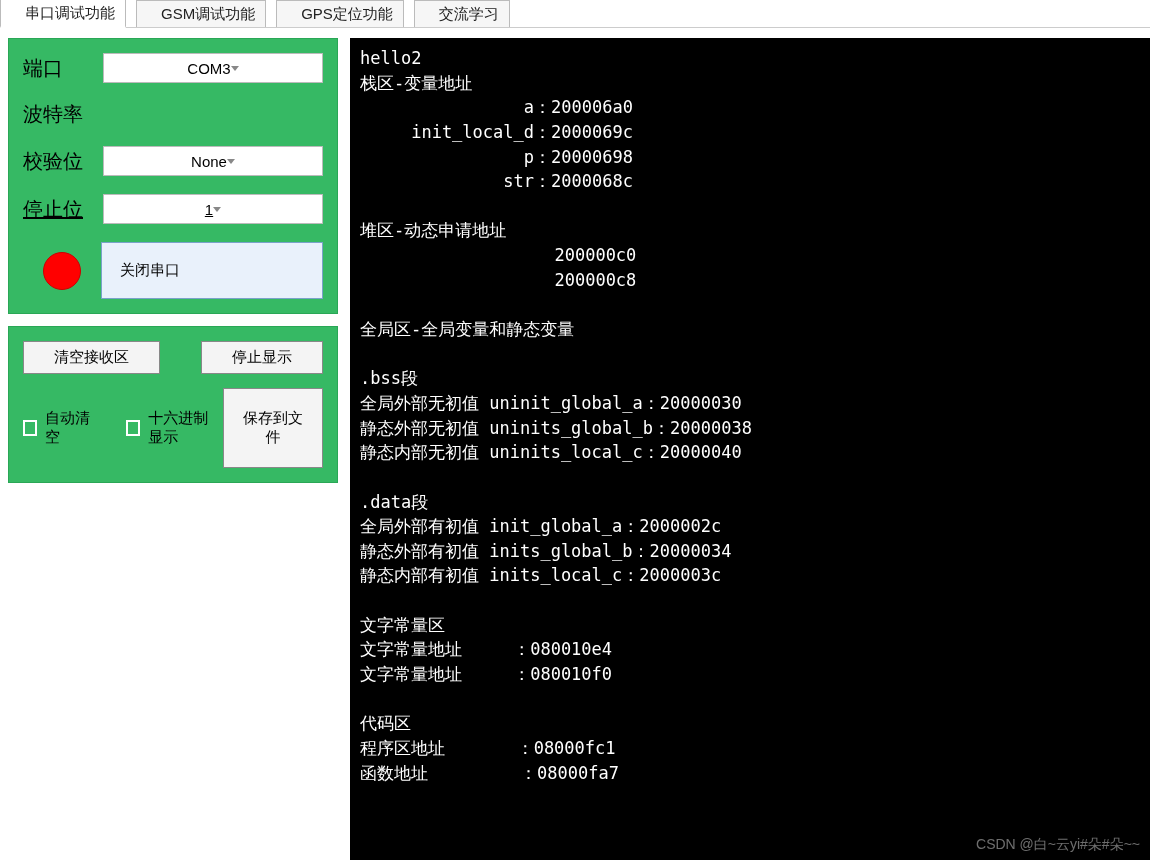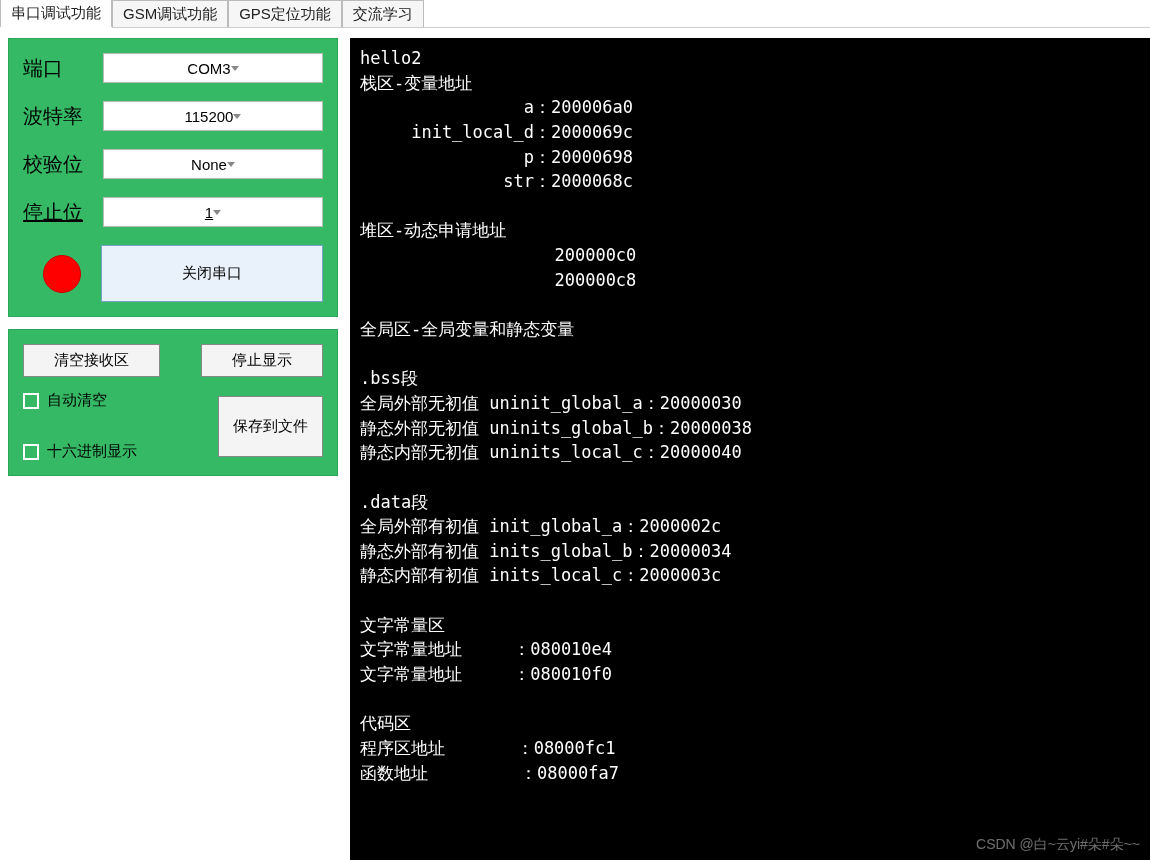--- a/index.html
+++ b/index.html
@@ -12,24 +12,24 @@
     overflow: hidden;
   }
   .tabs {
     display: flex;
     height: 28px;
     border-bottom: 1px solid #ccc;
     background: #fff;
     align-items: flex-end;
   }
   .tab {
-    padding: 3px 10px 3px 10px;
+    padding: 3px 10px 3px 24px;
     border: 1px solid #bbb;
     border-bottom: none;
-    margin-right: 0;
+    margin-right: 10px;
     background: #f6f6f6;
     cursor: pointer;
     color: #222;
     font-size: 15px;
     line-height: 20px;
   }
   .tab.active {
     background: #fff;
     border-bottom: 2px solid #fff;
     position: relative;
@@ -94,21 +94,21 @@
     border: 1px solid #c00;
     margin-left: 20px;
   }
   .btn {
     background: #e9f1fb;
     border: 1px solid #7aa2c9;
     padding: 18px 18px;
     cursor: pointer;
     font-size: 15px;
     min-width: 140px;
-    text-align: center;
+    text-align: left;
   }
   .btn-plain {
     background: #f4f4f4;
     border: 1px solid #888;
     padding: 6px 30px;
     cursor: pointer;
     font-size: 15px;
     min-width: 100px;
     text-align: center;
   }
@@ -117,21 +117,21 @@
     justify-content: space-between;
     margin-bottom: 14px;
   }
   .panel2-bottom {
     display: flex;
     justify-content: space-between;
     align-items: center;
   }
   .checkboxes {
     display: flex;
-    flex-direction: column;
+    flex-direction: row;
     gap: 32px;
   }
   .chk-wrap {
     display: flex;
     align-items: center;
     gap: 8px;
     cursor: pointer;
   }
   .chk {
     width: 16px; height: 16px;
@@ -178,24 +178,20 @@
     <div class="panel">
       <div class="form-row">
         <label>端口</label>
         <div class="select">
           <span>COM3</span>
           <span class="chev"></span>
         </div>
       </div>
       <div class="form-row">
         <label>波特率</label>
-        <div class="select">
-          <span>115200</span>
-          <span class="chev"></span>
-        </div>
       </div>
       <div class="form-row">
         <label>校验位</label>
         <div class="select">
           <span>None</span>
           <span class="chev"></span>
         </div>
       </div>
       <div class="form-row" style="text-decoration:underline;">
         <label>停止位</label>

